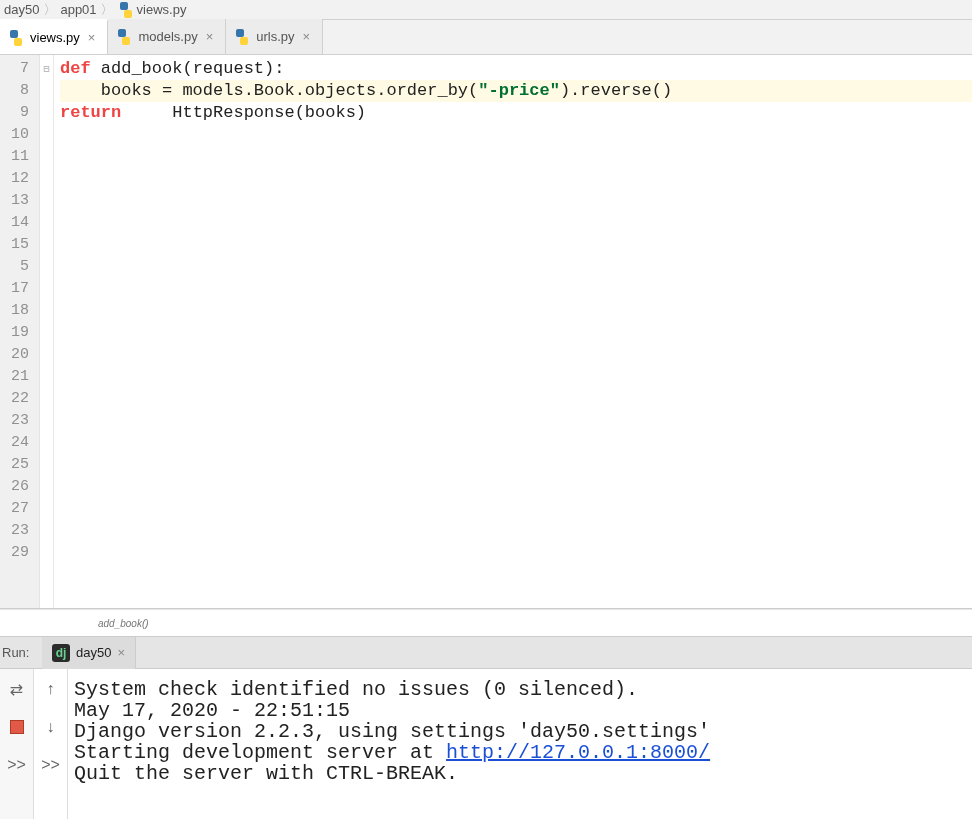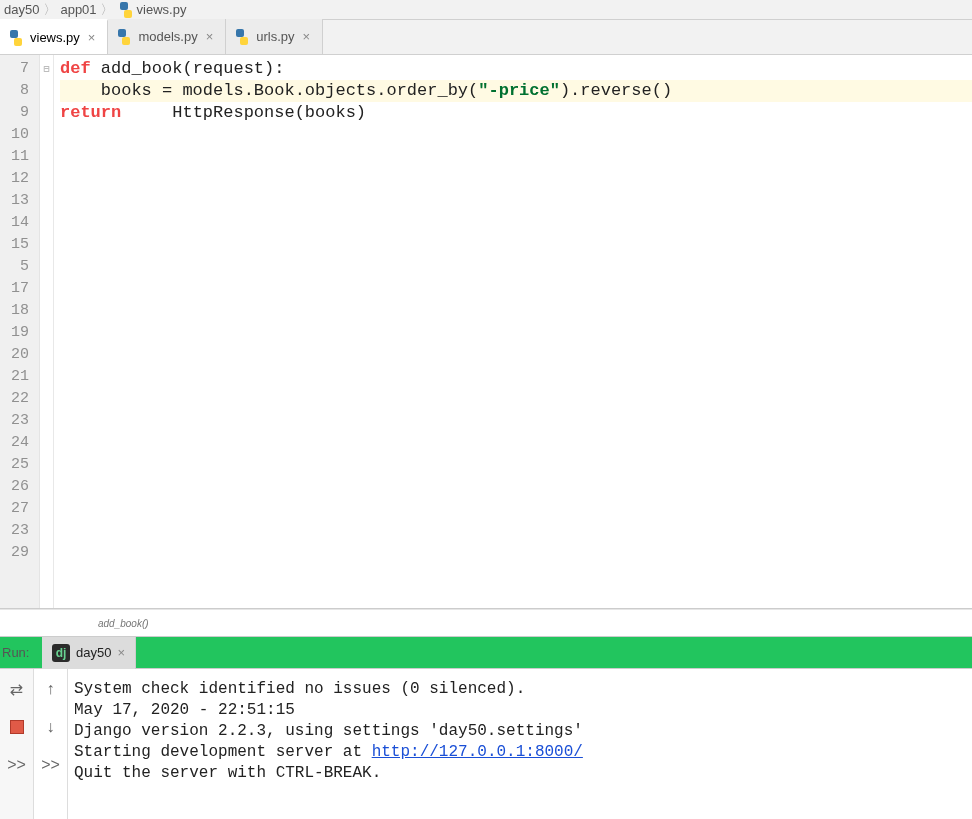--- a/index.html
+++ b/index.html
@@ -20,30 +20,30 @@
 .gutter { width:40px; background:#f0f0f0; border-right:1px solid #e4e4e4; text-align:right; padding-top:3px; color:#909090; font-family:"Consolas","Courier New",monospace; font-size:15px; line-height:22px; }
 .gutter div { padding-right:10px; }
 .foldcol { width:14px; background:#fff; border-right:1px solid #e8e8e8; padding-top:3px; font-family:monospace; font-size:10px; color:#aaa; line-height:22px; }
 .foldmark { height:22px; display:flex; align-items:center; justify-content:center; }
 .code { flex:1; padding:3px 0 0 6px; font-family:"Consolas","Courier New",monospace; font-size:17px; line-height:22px; white-space:pre; }
 .codeline { height:22px; }
 .codeline.hl { background:#fffae3; }
 .kw { color:#ef4444; font-weight:bold; }
 .str { color:#007030; font-weight:bold; }
 .structcrumb { height:28px; background:#fff; border-top:1px solid #e6e6e6; border-bottom:1px solid #ccc; padding-left:98px; display:flex; align-items:center; color:#777; font-style:italic; font-size:10px; }
-.runbar { height:32px; background:#22c55e; border-bottom:1px solid #ccc; display:flex; align-items:center; }
+.runbar { height:32px; background:#e5e5e5; border-bottom:1px solid #ccc; display:flex; align-items:center; }
 .runlabel { width:42px; padding-left:2px; color:#555; }
 .runtab { height:32px; background:#dcdcdc; display:flex; align-items:center; gap:6px; padding:0 10px; border-right:1px solid #ccc; }
 .runtab .close { color:#888; }
 .console { flex:0 0 150px; display:flex; background:#fff; }
 .toolcol { width:34px; border-right:1px solid #ddd; background:#f7f7f7; display:flex; flex-direction:column; align-items:center; padding-top:10px; gap:18px; }
 .toolcol.inner { background:#fff; }
 .tbtn { width:20px; height:20px; color:#666; display:flex; align-items:center; justify-content:center; cursor:pointer; font-size:16px; }
 .stopbtn { width:14px; height:14px; background:#e05a47; border:1px solid #b03a2a; }
-.conout { flex:1; padding:10px 6px 0 6px; font-family:"Consolas","Courier New",monospace; font-size:16px; line-height:21px; color:#222; white-space:pre; }
+.conout { flex:1; padding:10px 6px 0 6px; font-family:"Consolas","Courier New",monospace; font-size:20px; line-height:21px; color:#222; white-space:pre; }
 .conlink { color:#1a4fd6; text-decoration:underline; cursor:pointer; }
 </style>
 </head>
 <body>
 
 <div class="breadcrumb">
   <span class="crumb">
       <span>day50</span>
     </span>
   <span class="sep">〉</span>

